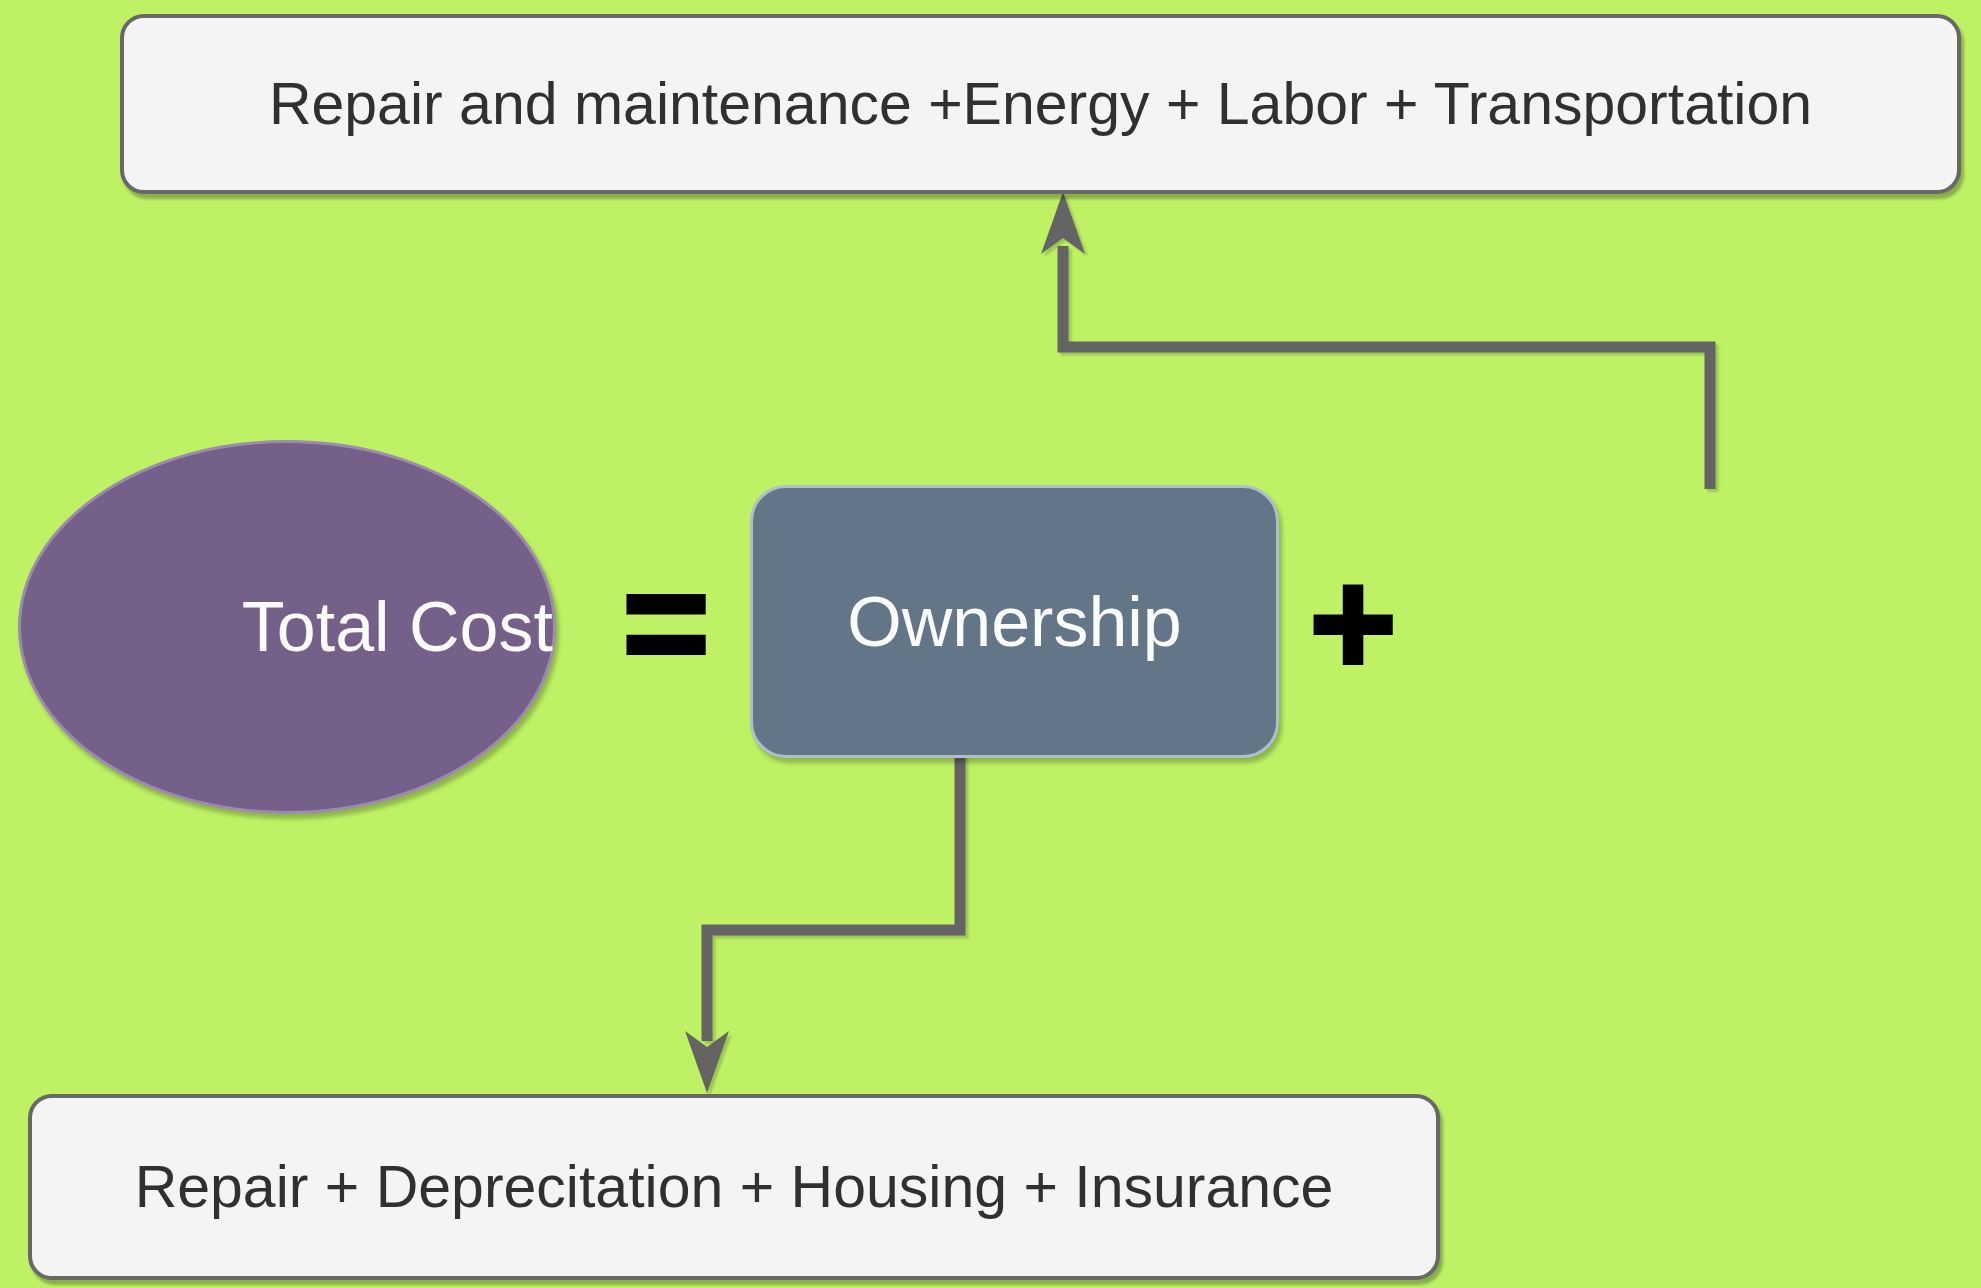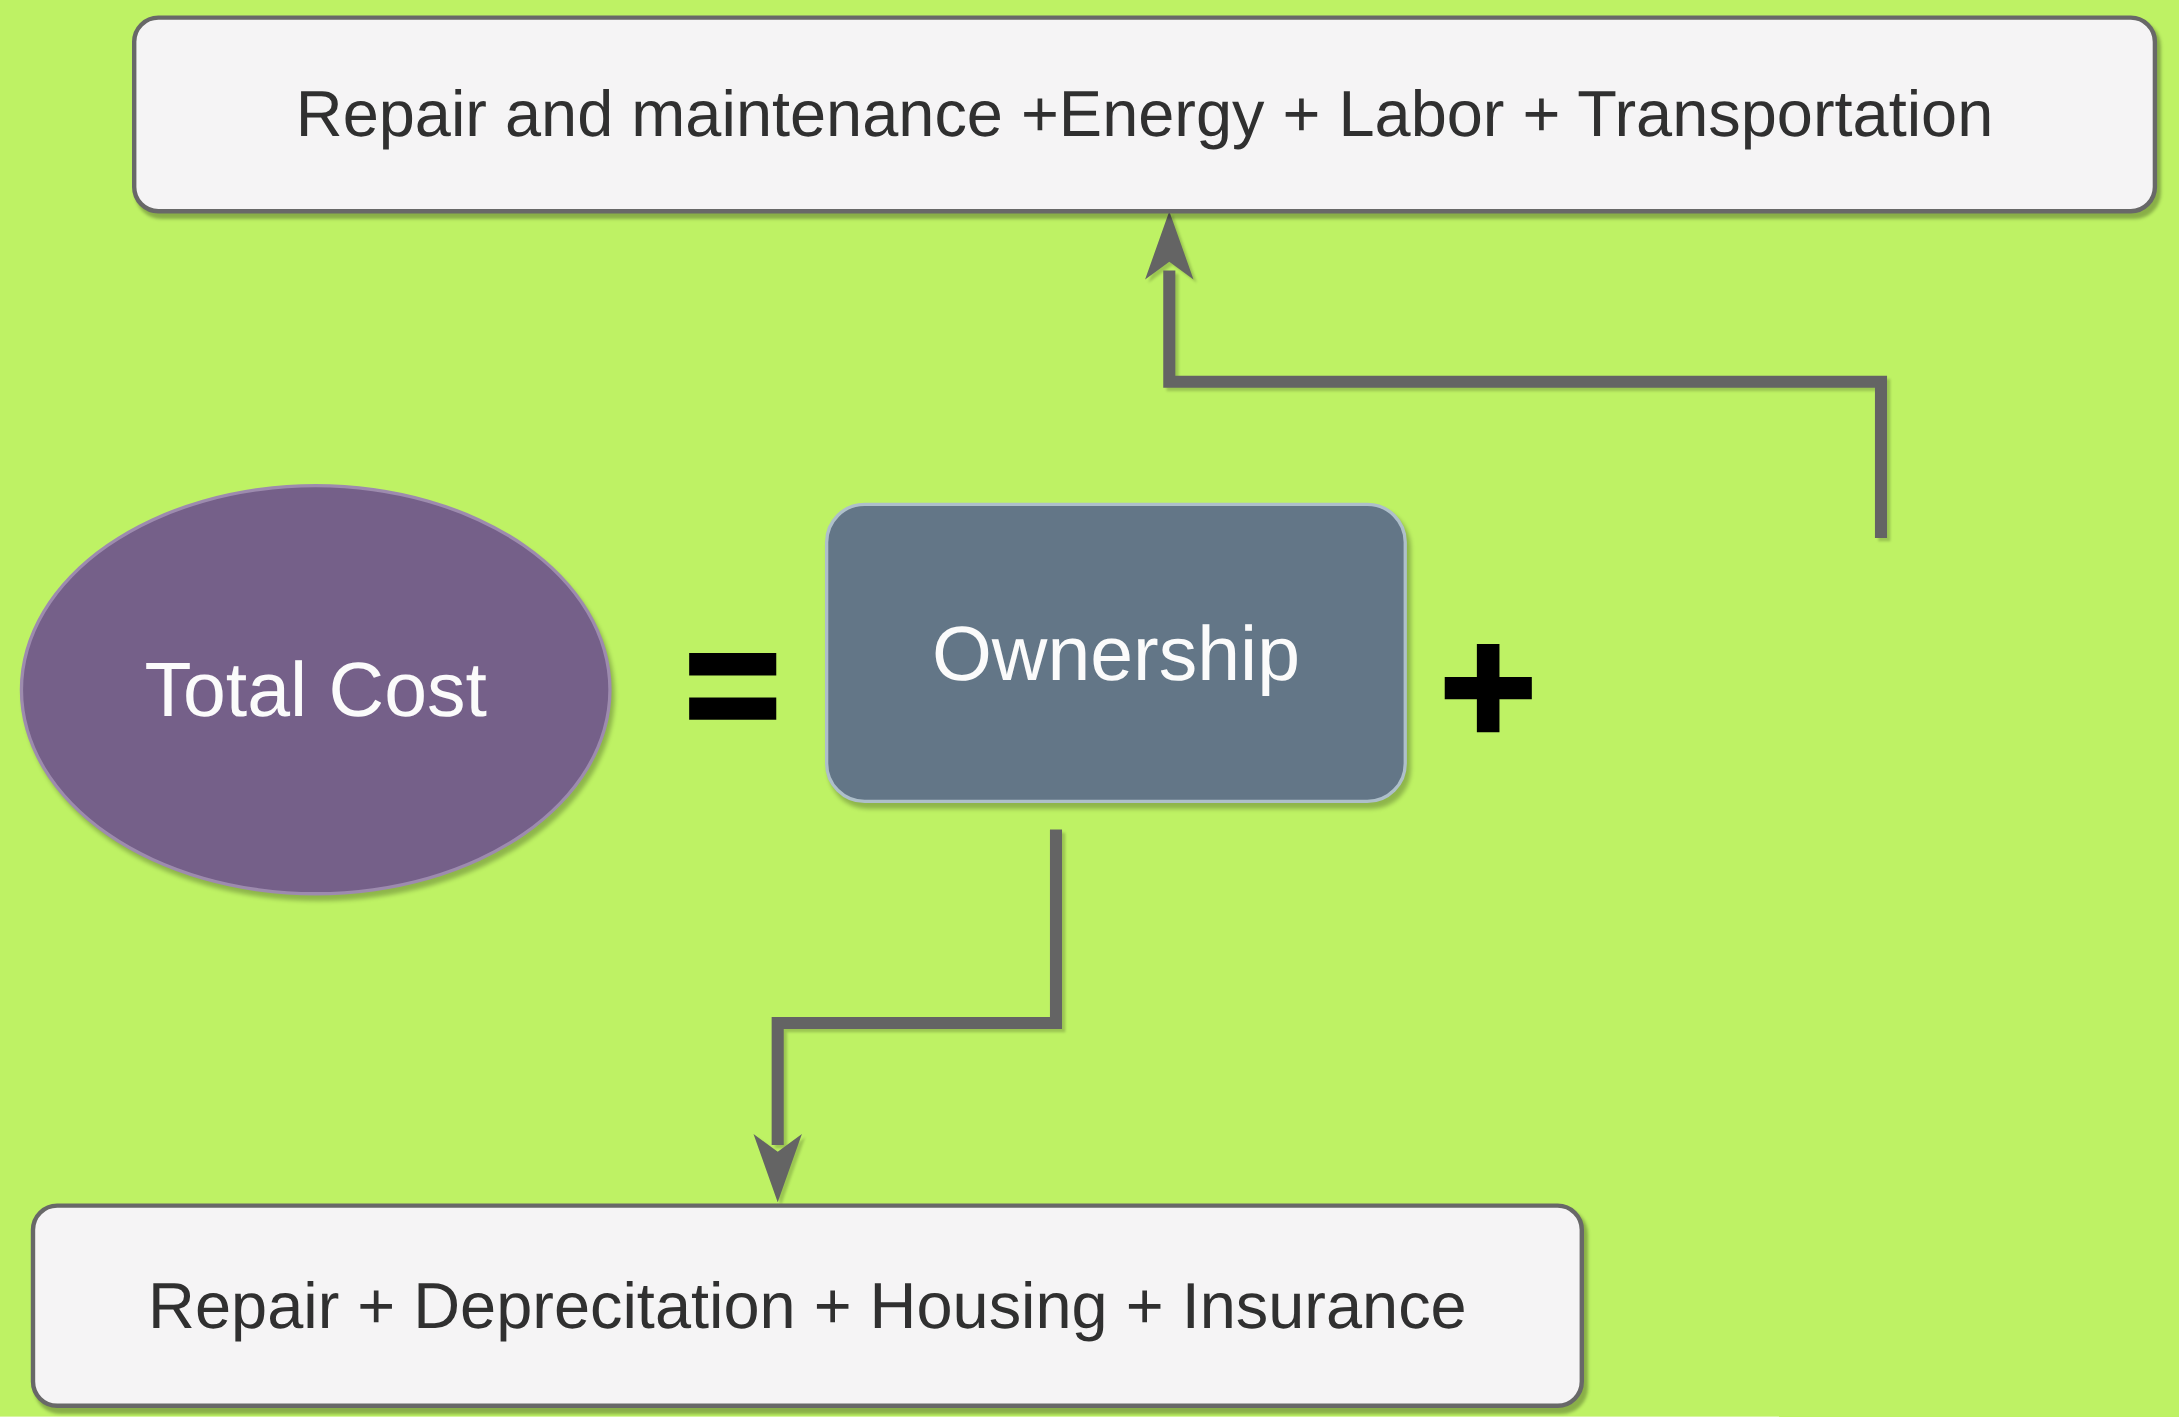--- a/index.html
+++ b/index.html
@@ -41,38 +41,38 @@
   .ellipse {
     position: absolute;
     z-index: 2;
     left: 18px; top: 440px;
     width: 532px; height: 368px;
     background: #756089;
     border: 3px solid #9d8bae;
     border-radius: 50%;
     display: flex;
     align-items: center;
-    justify-content: center;
+    justify-content: flex-end;
     color: #fbfbfb;
     font-size: 70px;
     box-shadow: 3px 5px 4px rgba(0,0,0,0.25);
   }
 
   .node {
     position: absolute;
     z-index: 2;
     display: flex;
     align-items: center;
     justify-content: center;
     color: #fbfbfb;
     font-size: 70px;
     border-radius: 36px;
     box-shadow: 3px 5px 4px rgba(0,0,0,0.25);
   }
-  .node.ownership   { left: 750px;  top: 457px; width: 523px; height: 267px; background: #637687; border: 3px solid #aebfca; }
+  .node.ownership   { left: 750px;  top: 485px; width: 523px; height: 267px; background: #637687; border: 3px solid #aebfca; }
   .node.operational { left: 1438px; top: 487px; width: 525px; height: 265px; background: #6d8a63; border: 3px solid #b2c3ab; }
 
   .operator {
     position: absolute;
     z-index: 2;
     width: 150px; height: 170px;
     display: flex;
     align-items: center;
     justify-content: center;
     color: #000000;

